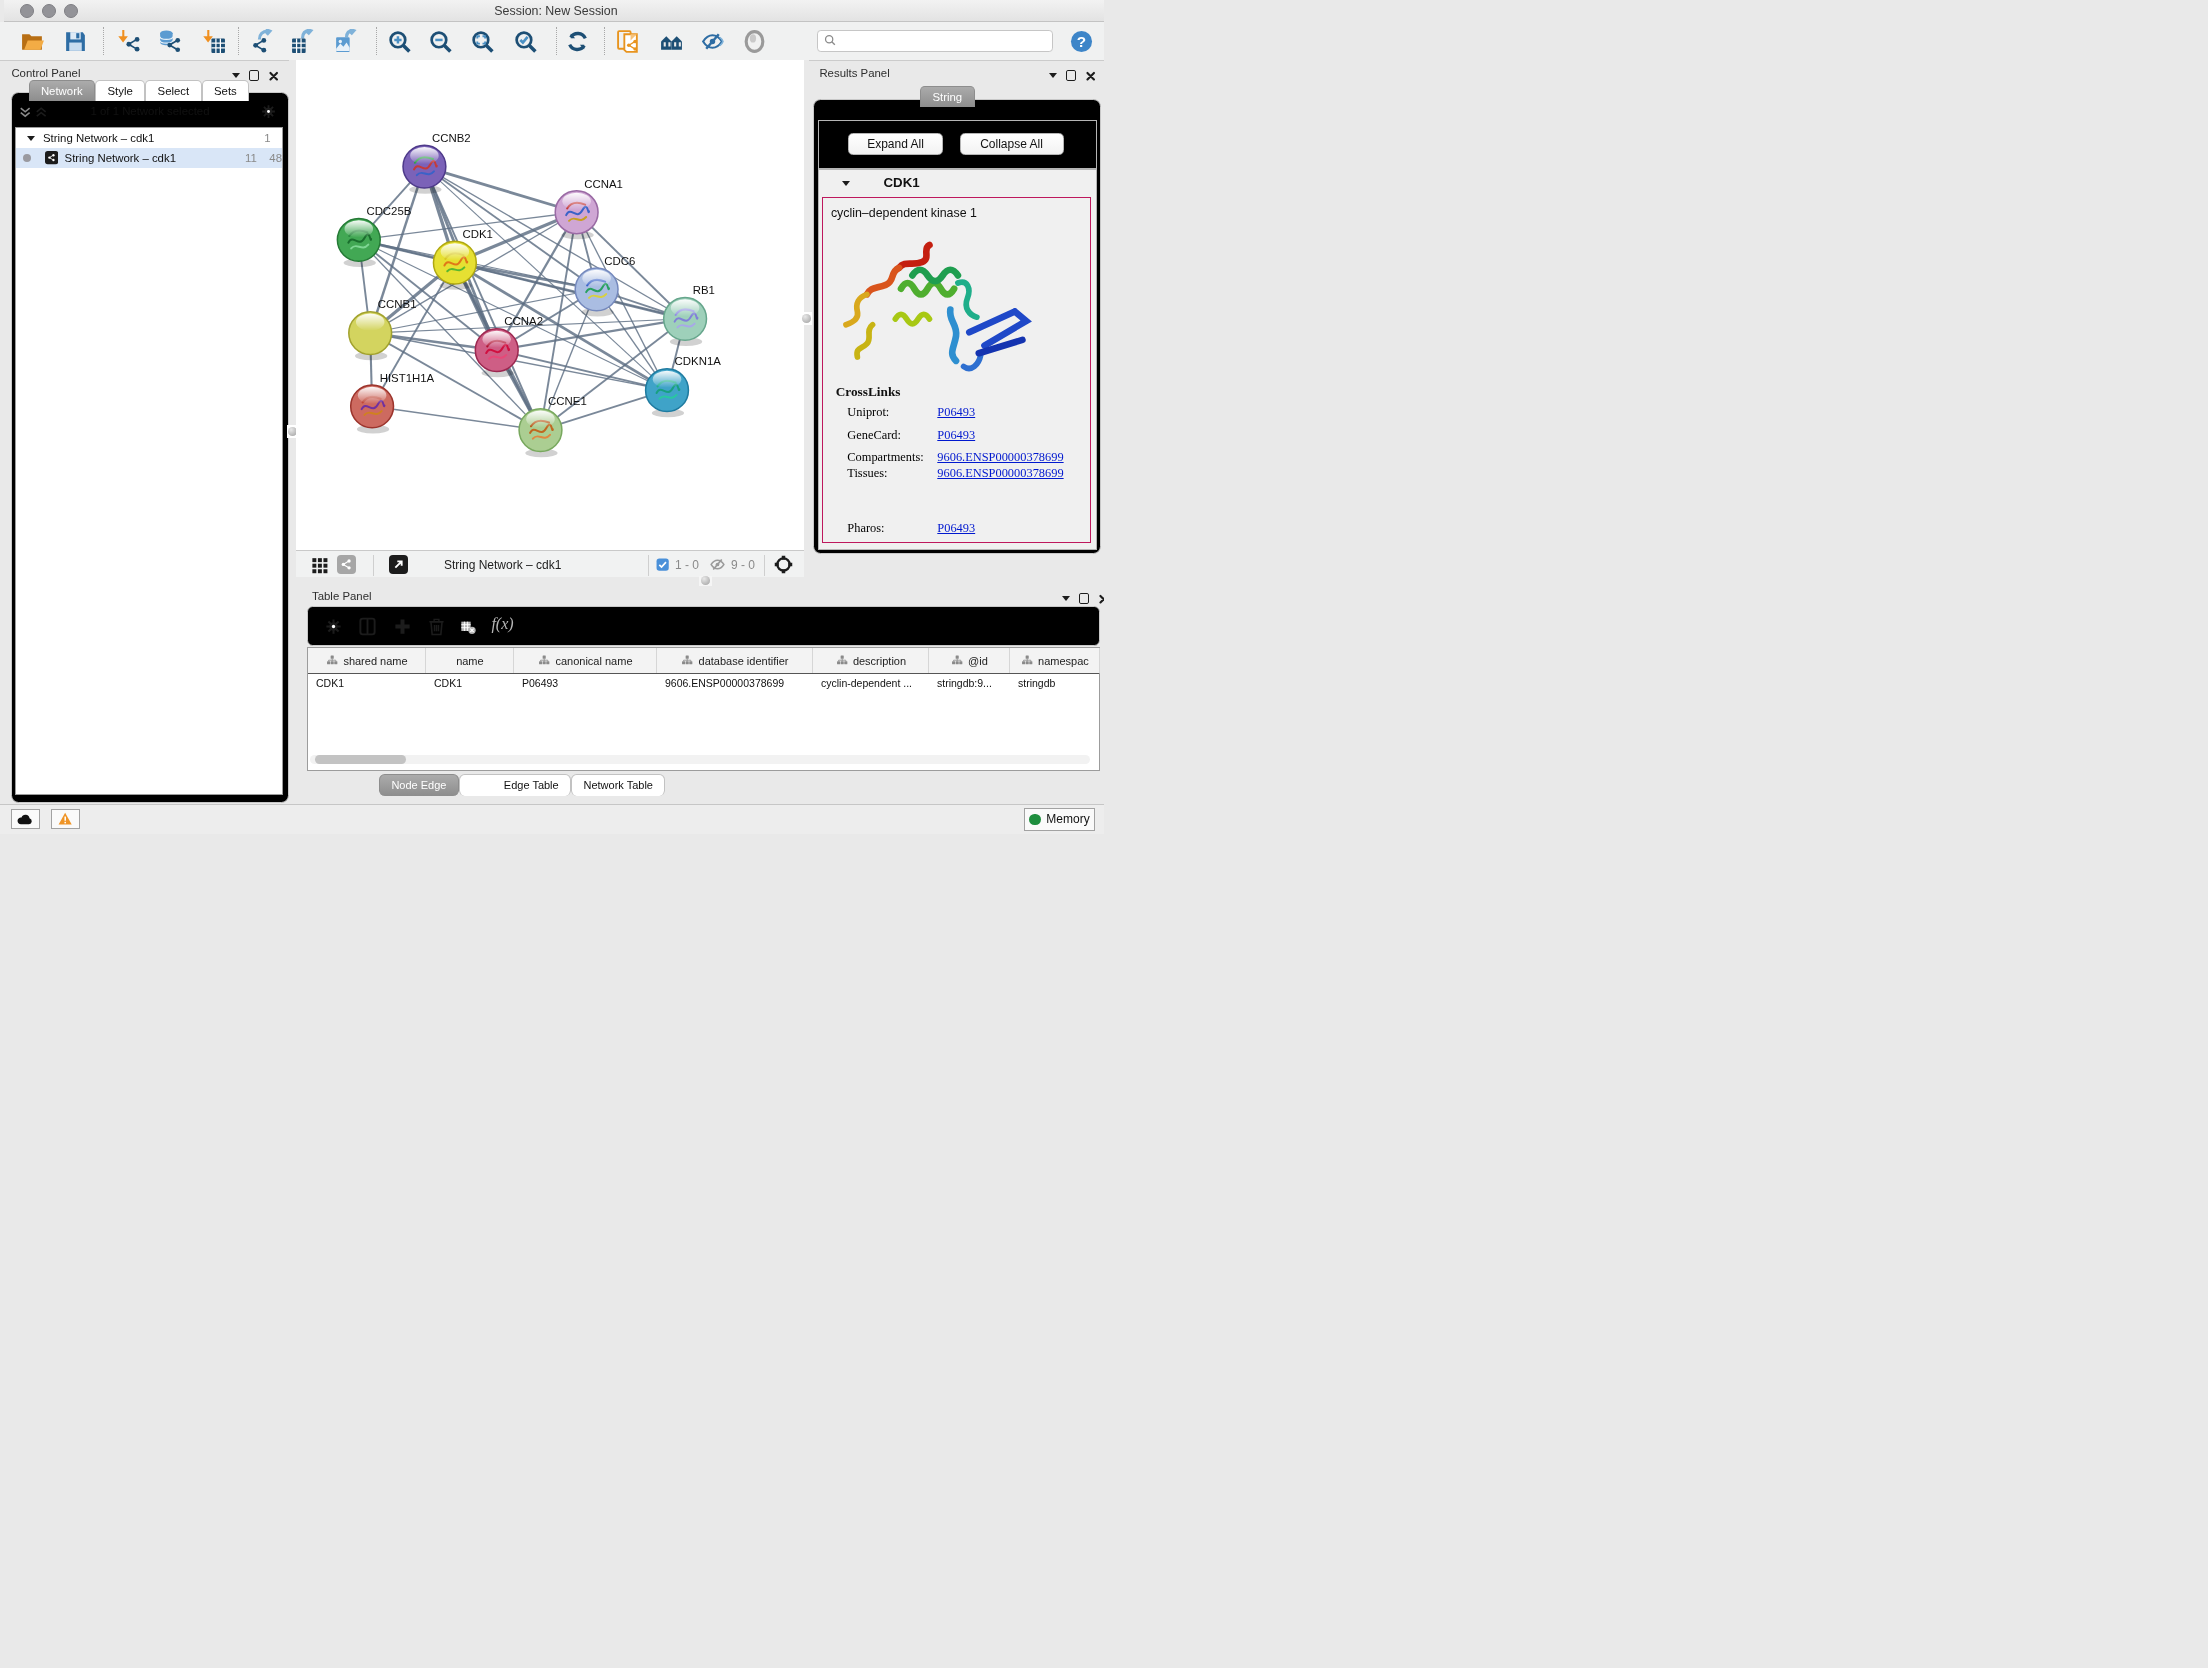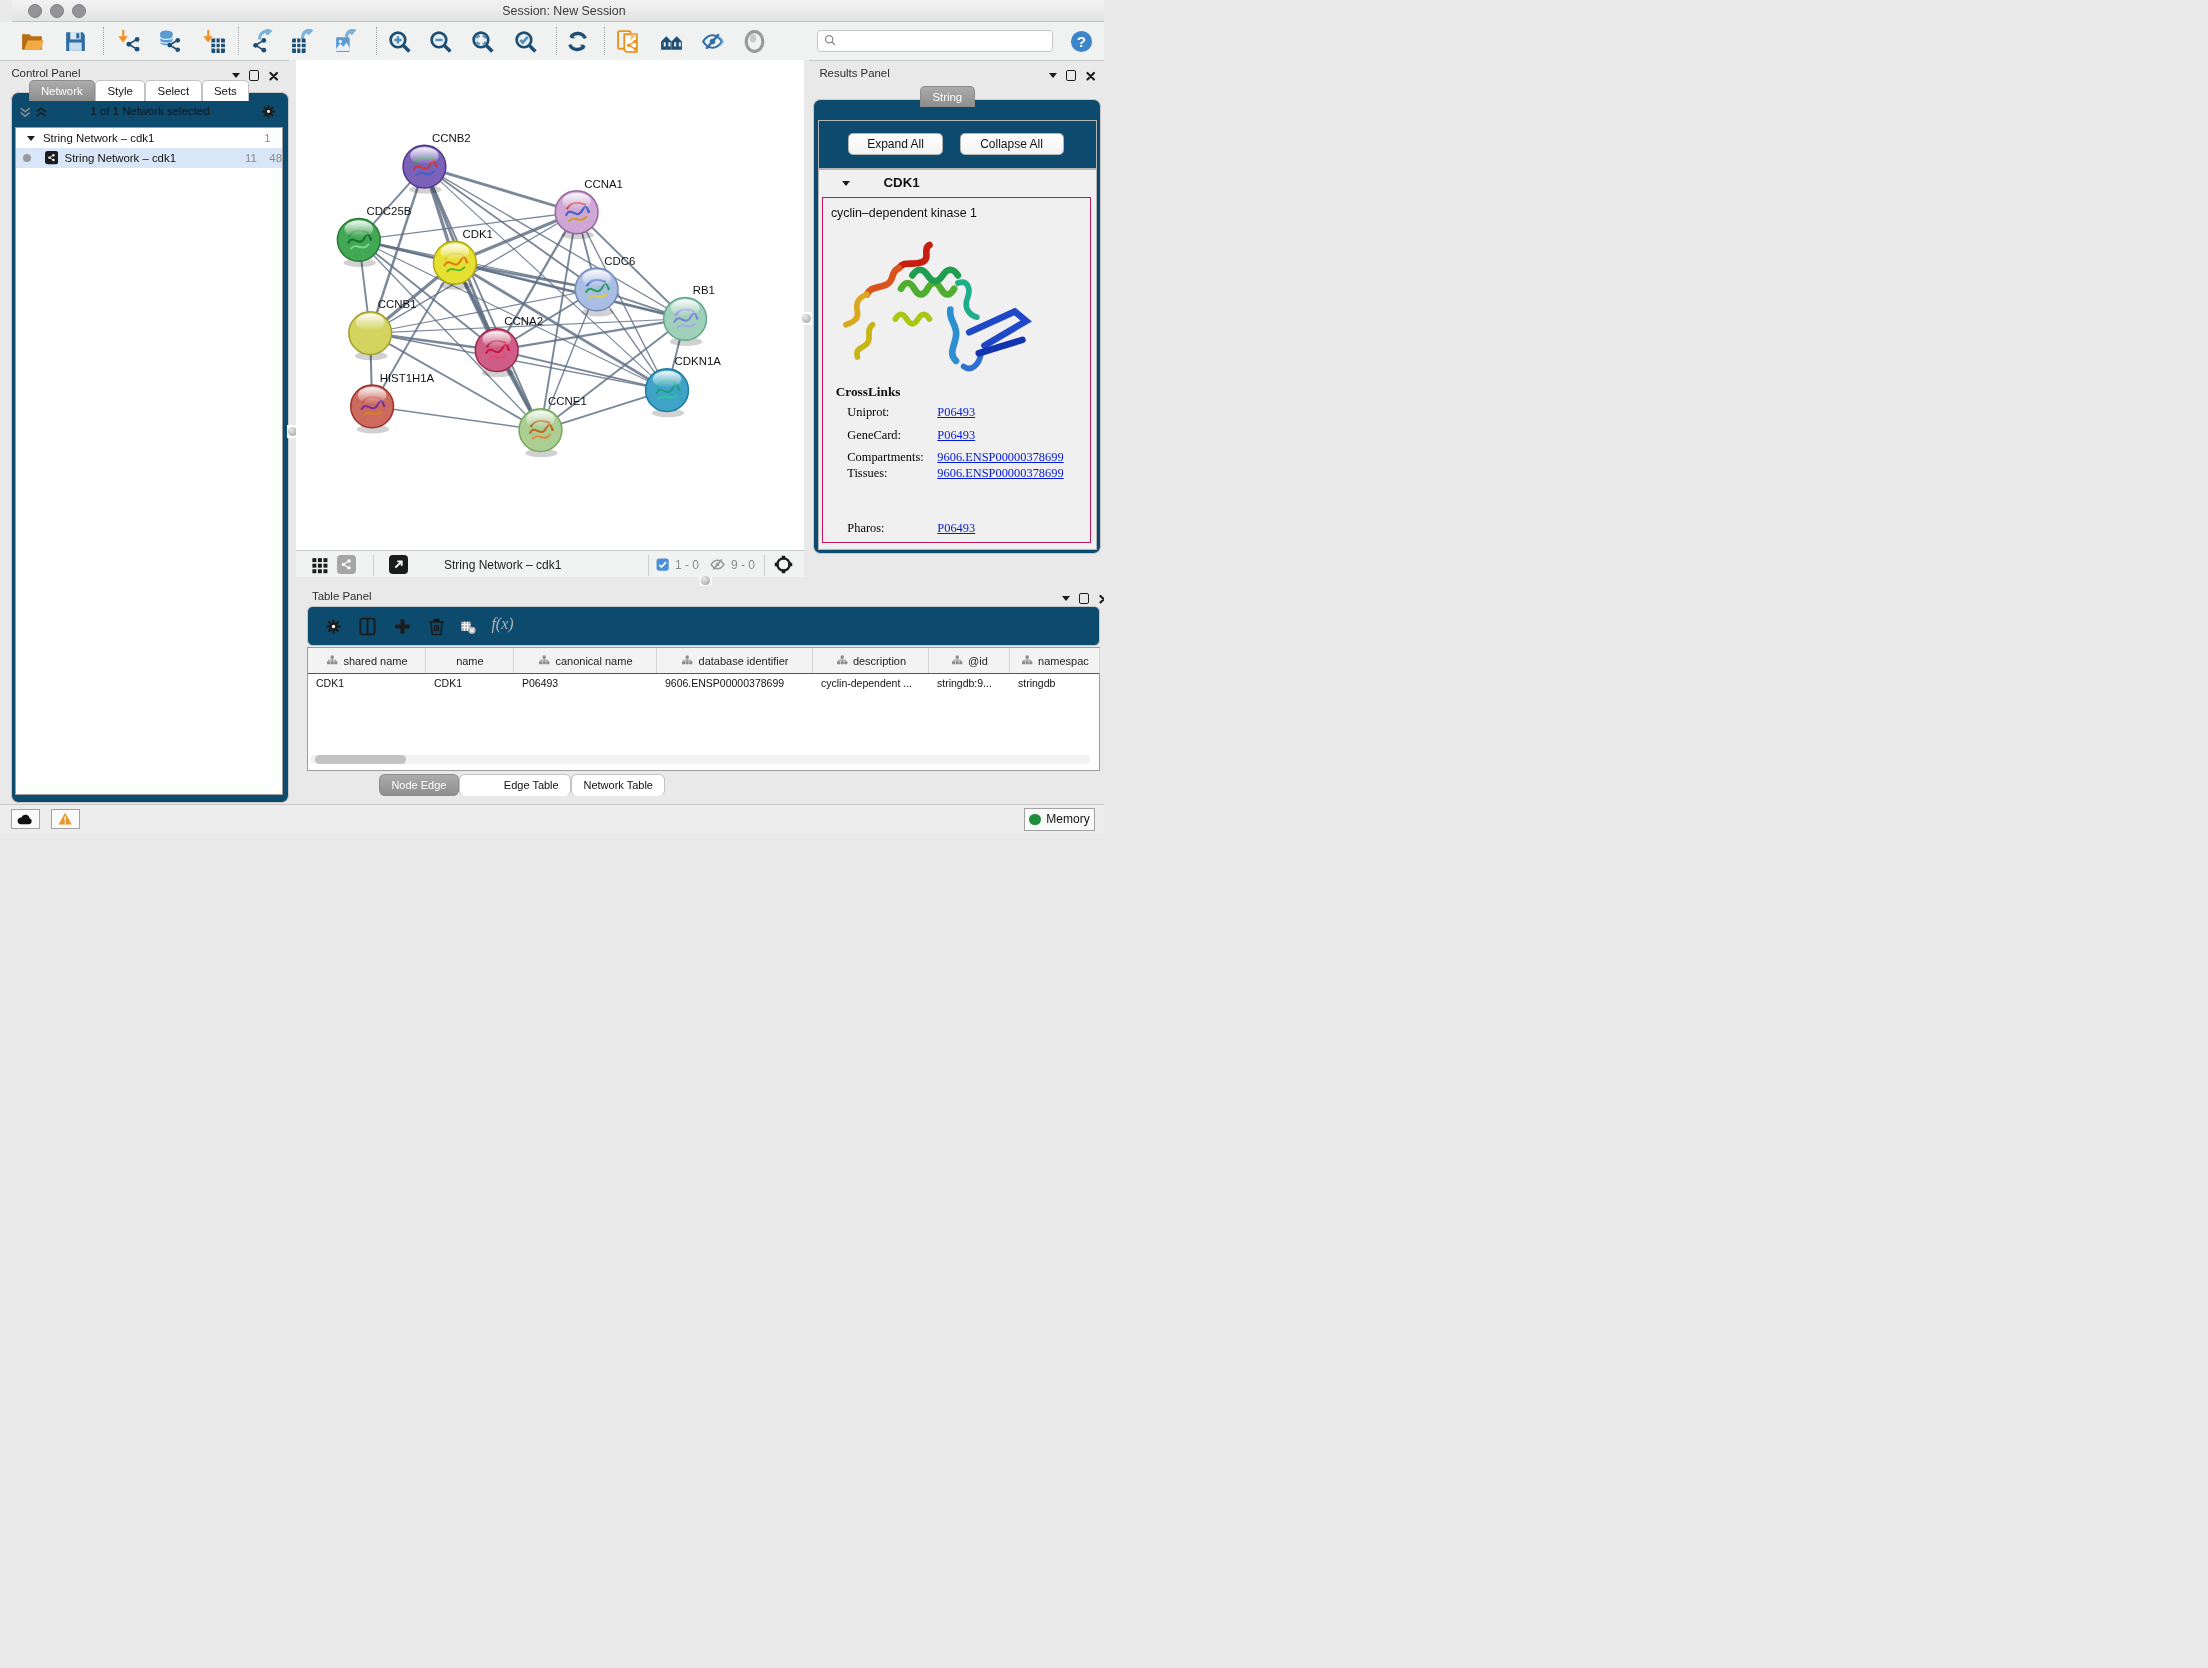--- a/index.html
+++ b/index.html
@@ -1,42 +1,42 @@
 <!DOCTYPE html>
 <html style="font-size:15px"><head>
 <meta charset="utf-8">
 <style>
   html,body{margin:0;padding:0;}
   body{width:1104px;height:834px;position:relative;overflow:hidden;
        font-family:"Liberation Sans","DejaVu Sans",sans-serif;background:#e9e9e9;
        -webkit-font-smoothing:antialiased;}
   .abs{position:absolute;}
   
-  .titlebar{left:12px;top:0;width:1104px;height:21px;
+  .titlebar{left:4px;top:0;width:1104px;height:21px;
     background:linear-gradient(#f2f2f2,#e3e3e3);border-bottom:1px solid #c3c3c3;}
   .tl{width:12.4px;height:12.4px;border-radius:50%;background:#939398;border:1px solid #7f7f84;top:3.8px;}
   .title-text{width:100%;text-align:center;top:3.8px;font-size:12.4px;color:#3a3a3a;}
   
   .toolbar{left:0;top:22px;width:1104px;height:38px;background:#f0f1f1;border-bottom:1px solid #cbcbcb;}
   .tbtn{top:6.7px;width:25px;height:25px;}
   .tsep{top:4.8px;width:1px;height:28.5px;border-left:1px dotted #a8a8a8;}
   .searchbox{left:817px;top:7.6px;width:236px;height:22px;background:#fff;border:1px solid #c6c6c6;border-radius:3.8px;display:flex;align-items:center;padding-left:5.7px;box-sizing:border-box;}
   .searchbox input{border:none;outline:none;font-size:11.4px;width:200px;background:transparent;}
   
   .phead{font-size:11.4px;color:#2e2e2e;}
   .pctl{display:flex;gap:8.6px;align-items:center;}
   .tri{width:0;height:0;border-left:4.8px solid transparent;border-right:4.8px solid transparent;border-top:5.7px solid #1c1c1c;}
   .flo{width:8.6px;height:8.6px;border:1.5px solid #1c1c1c;border-radius:1.9px;}
   
   .tab{height:20px;line-height:20px;padding:0 11.4px;font-size:11.4px;text-align:center;
        background:#fff;border:1px solid #c2c2c2;border-bottom:none;border-radius:4.8px 4.8px 0 0;color:#111;}
   .tab.sel{background:linear-gradient(#ababab,#8d8d8d);color:#fff;border-color:#8d8d8d;}
   .tabrow{display:flex;}
   
-  .graybox{background:#0c4a6e;border:1px solid #c8c8c8;border-radius:7.6px;}
+  .graybox{background:#000000;border:1px solid #c8c8c8;border-radius:7.6px;}
   .whitebox{background:#fff;border:1px solid #9c9c9c;}
   .netlist-row{height:20px;display:flex;align-items:center;font-size:11.4px;color:#111;}
   .netlist-row.sel{background:#d9e6f7;}
   .cnum{color:#8a8a8a;font-size:11.4px;}
   
   .cbar{background:#f1f2f2;border-top:1px solid #c9c9c9;}
   .vdiv{width:1px;background:#cfcfcf;height:21px;top:3.8px;}
   
   .btn{background:linear-gradient(#ffffff,#f2f2f2);border:1px solid #b5b5b5;border-radius:4.8px;
        font-size:12px;text-align:center;color:#111;}

